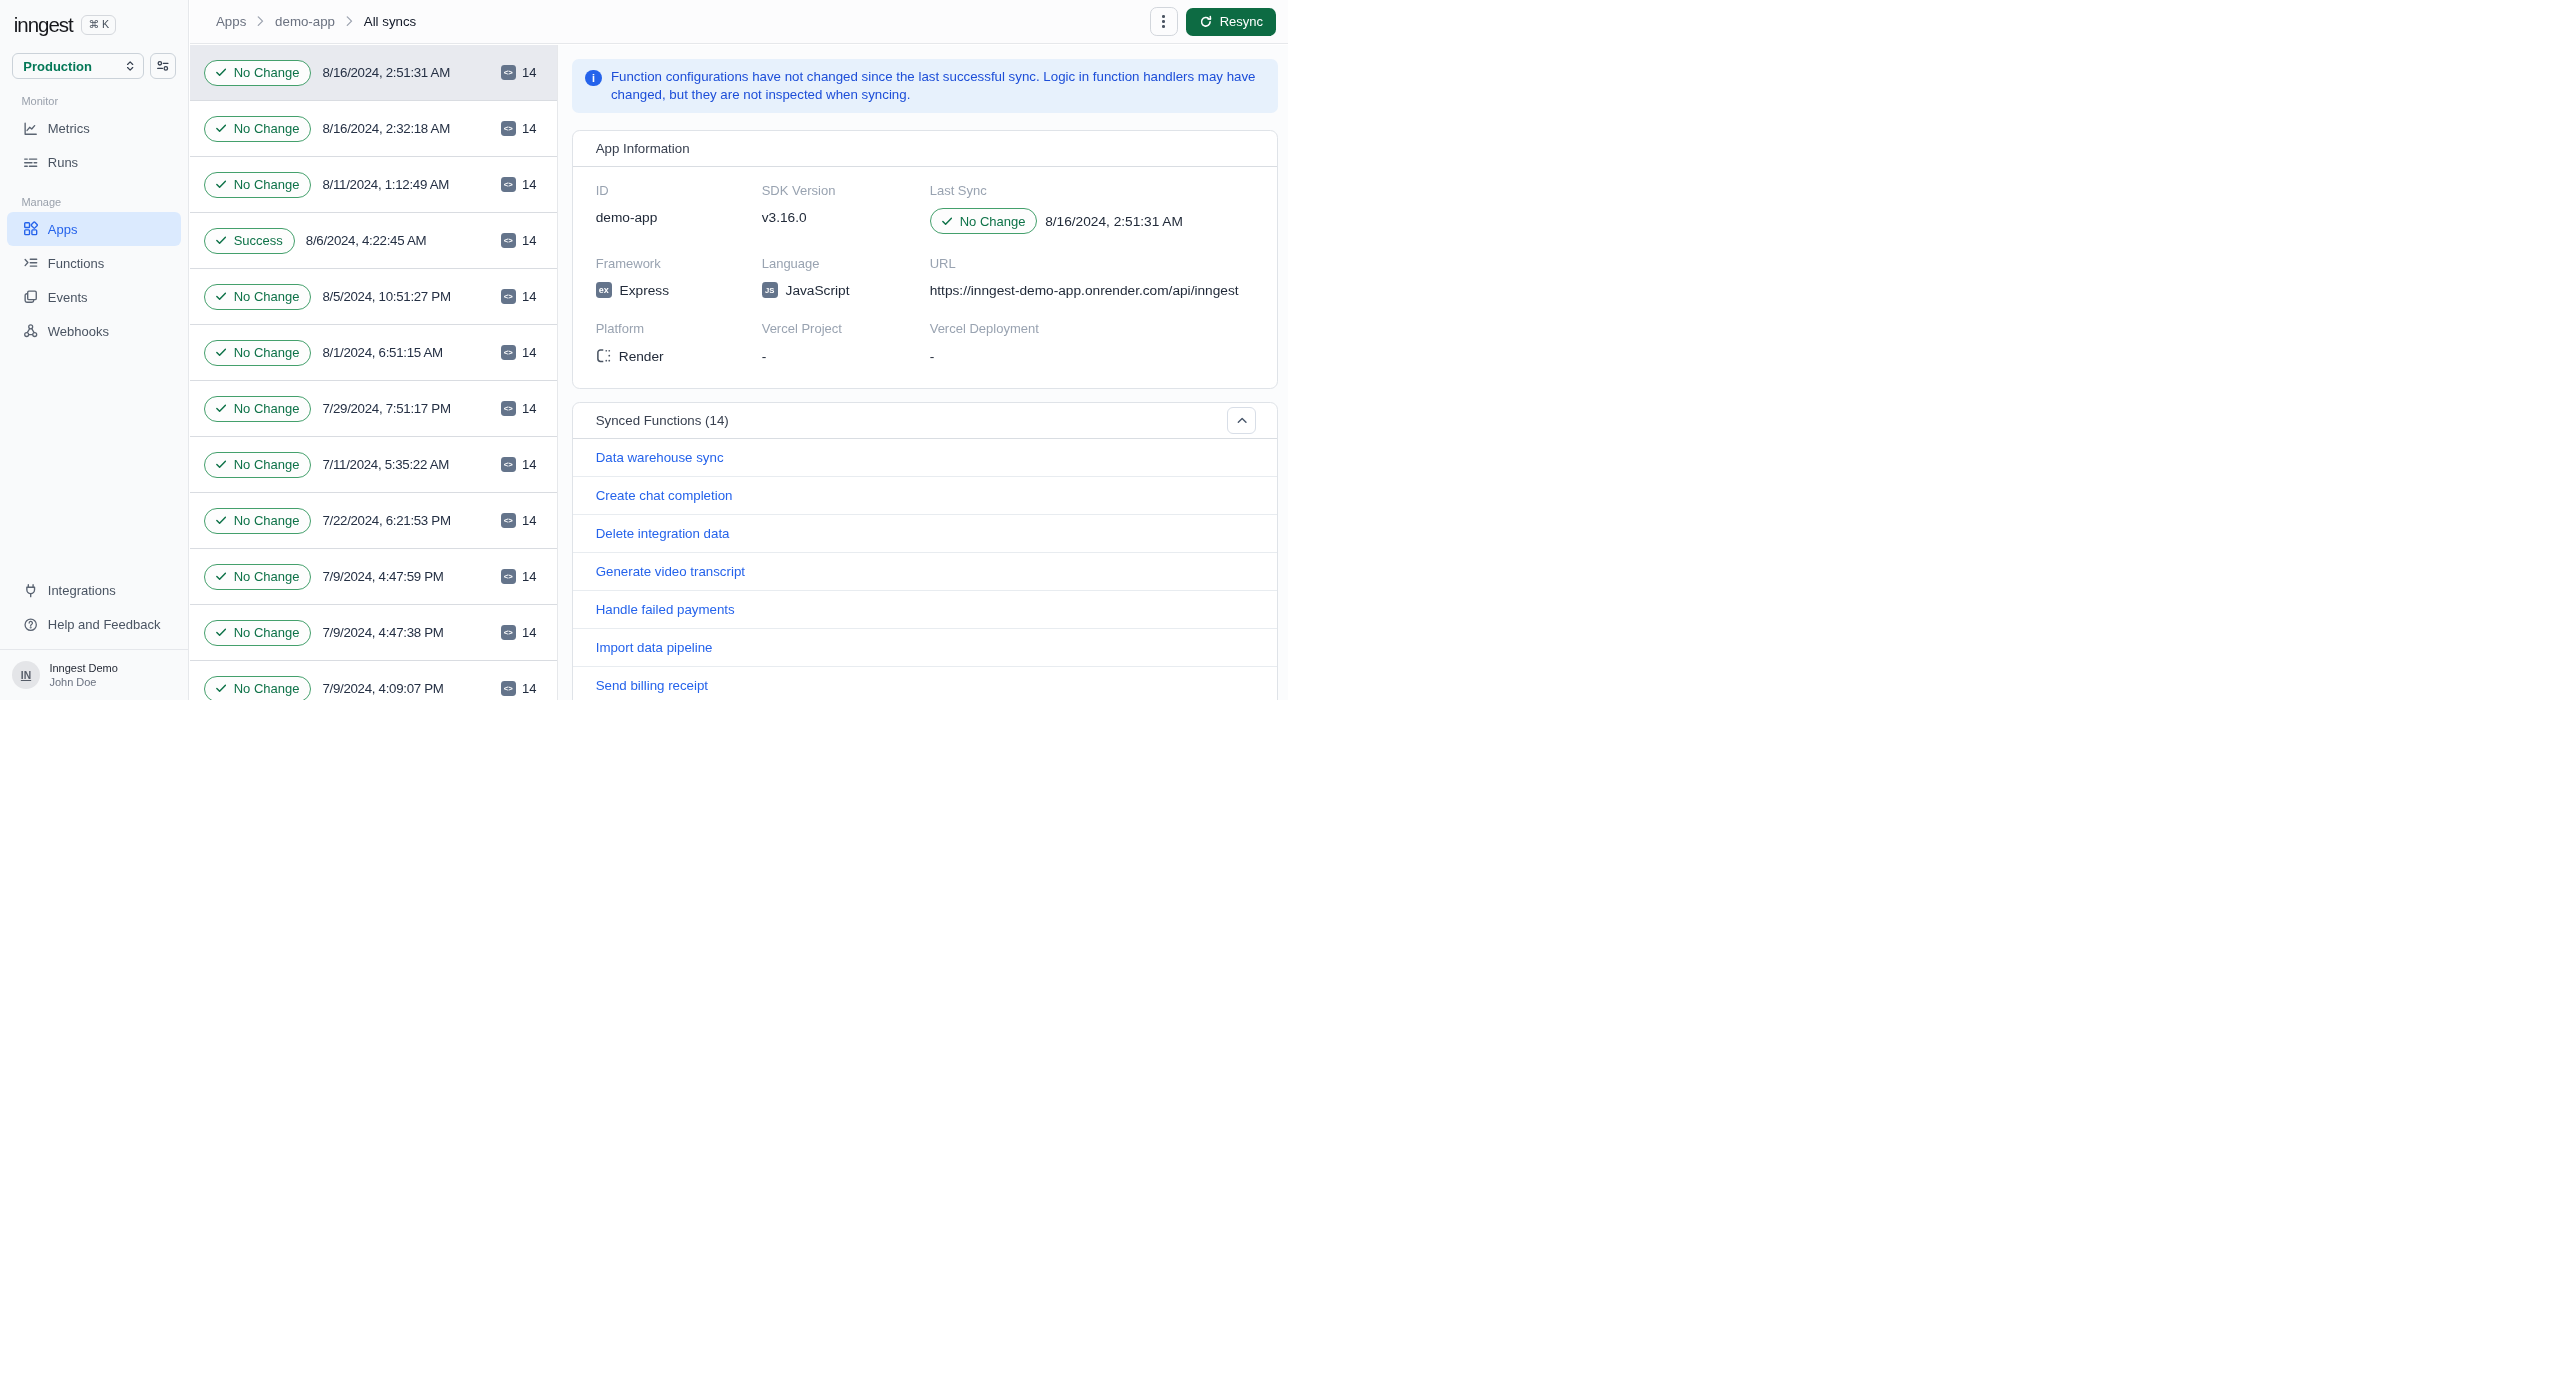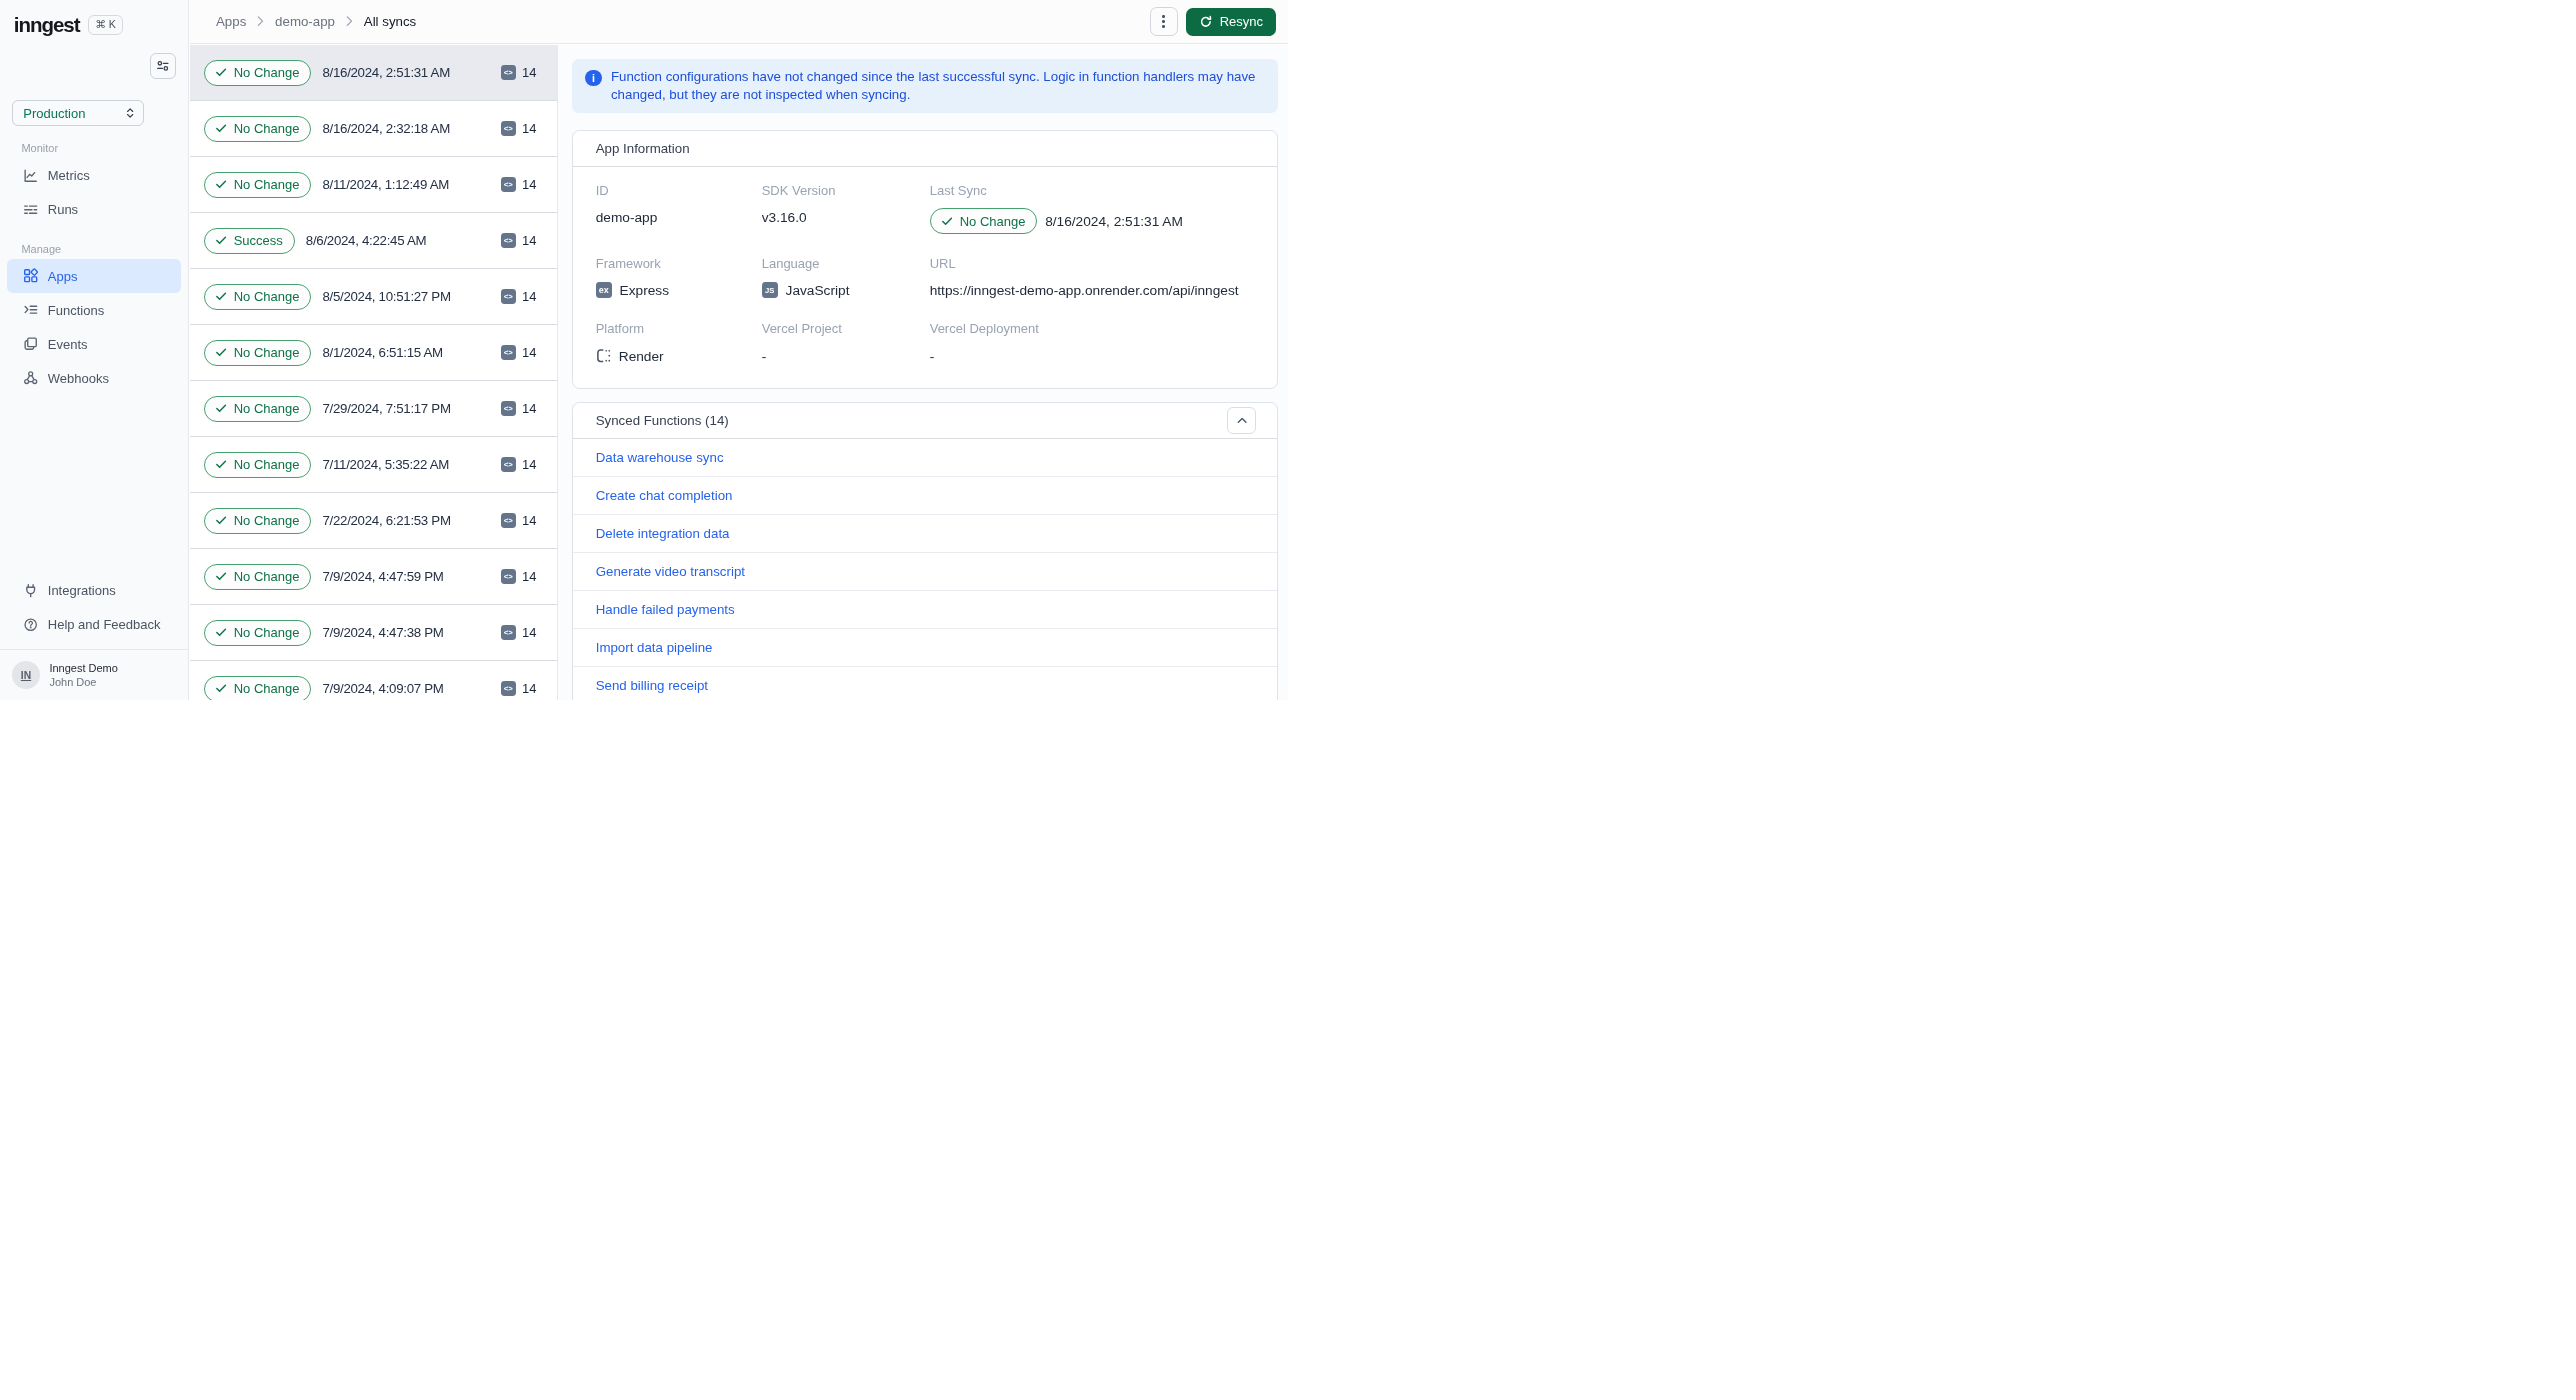--- a/index.html
+++ b/index.html
@@ -4,26 +4,26 @@
 <style>
   html,body{margin:0;padding:0;background:#fff;}
   .screen{position:relative;width:1288px;height:700px;overflow:hidden;background:#fff;
           font-family:"Liberation Sans","DejaVu Sans",sans-serif;color:#222B3A;}
   svg{display:block}
 
   
   .sidebar{position:absolute;left:0;top:0;bottom:0;width:189px;background:#F9FAFB;
            border-right:0.9px solid #E6E8EB;display:flex;flex-direction:column;box-sizing:border-box;}
   .logo-row{display:flex;align-items:center;gap:8.6px;padding:13px 13.7px 0;}
-  .logo{font-size:20.5px;font-weight:700;letter-spacing:-1px;color:#17181C;}
+  .logo{font-size:20.5px;font-weight:400;letter-spacing:-1px;color:#17181C;}
   .kbd{border:0.9px solid #D5D8DD;border-radius:6px;padding:1.7px 6px 2.6px;font-size:10.7px;color:#464F5C;cursor:pointer;}
   .env-row{display:flex;gap:6px;padding:0 12px;margin-top:16.2px;}
   .env-select{flex:1;height:26px;display:flex;align-items:center;justify-content:space-between;
               padding:0 7.7px 0 10.3px;border:0.9px solid #CBD2D9;border-radius:6px;background:#F9FAFB;
-              font-size:13px;color:#047857;font-weight:400;cursor:pointer;box-sizing:border-box;margin-top:47px;}
+              font-size:13px;color:#047857;font-weight:700;cursor:pointer;box-sizing:border-box;}
   .icon-btn{width:26.5px;height:26px;border:0.9px solid #CBD2D9;border-radius:6px;background:#F9FAFB;
             display:flex;align-items:center;justify-content:center;cursor:pointer;box-sizing:border-box;}
   .nav-label{margin:16.2px 0 4.3px 21.4px;font-size:11px;color:#9AA1AC;}
   .nav-item{height:34px;margin:0 6.8px;padding-left:16.2px;display:flex;align-items:center;gap:9.4px;
             border-radius:6px;font-size:13px;color:#4A5462;cursor:pointer;}
   .nav-item.active{background:#DBEAFE;color:#2563EB;}
   .sidebar-spacer{flex:1;}
   .profile-sep{border-top:0.9px solid #E5E7EB;margin-top:7.7px;}
   .profile{display:flex;align-items:center;gap:9.4px;padding:11px 12px;cursor:pointer;}
   .avatar{width:28px;height:28px;border-radius:50%;background:#E4E5E8;color:#565D68;font-size:10.3px;

